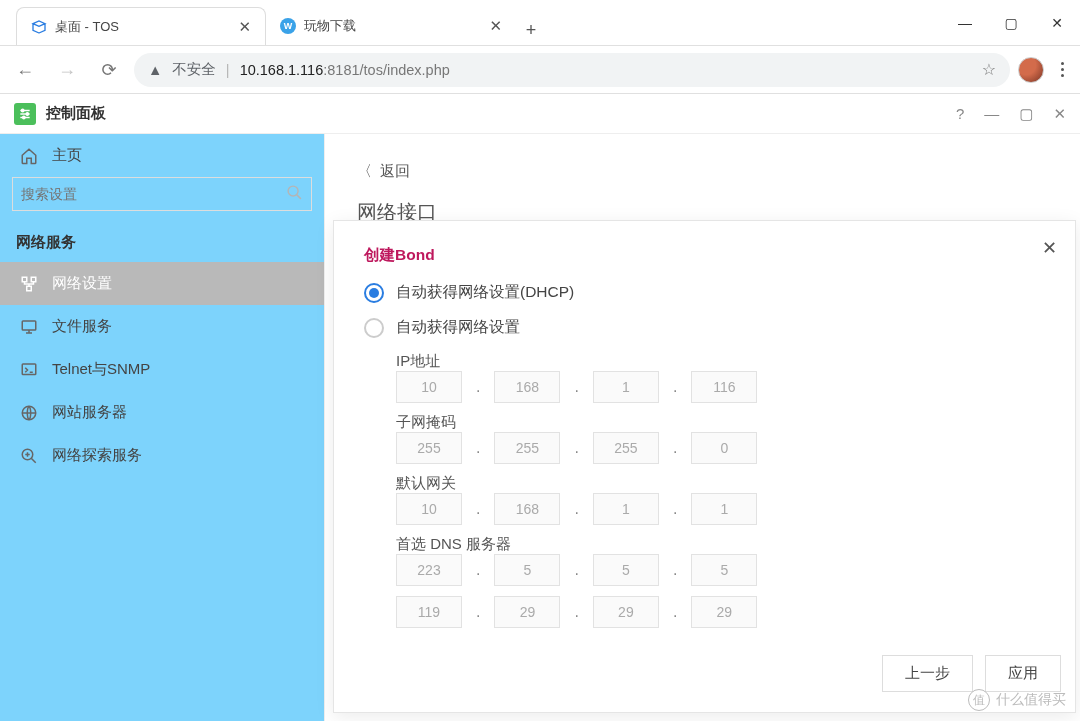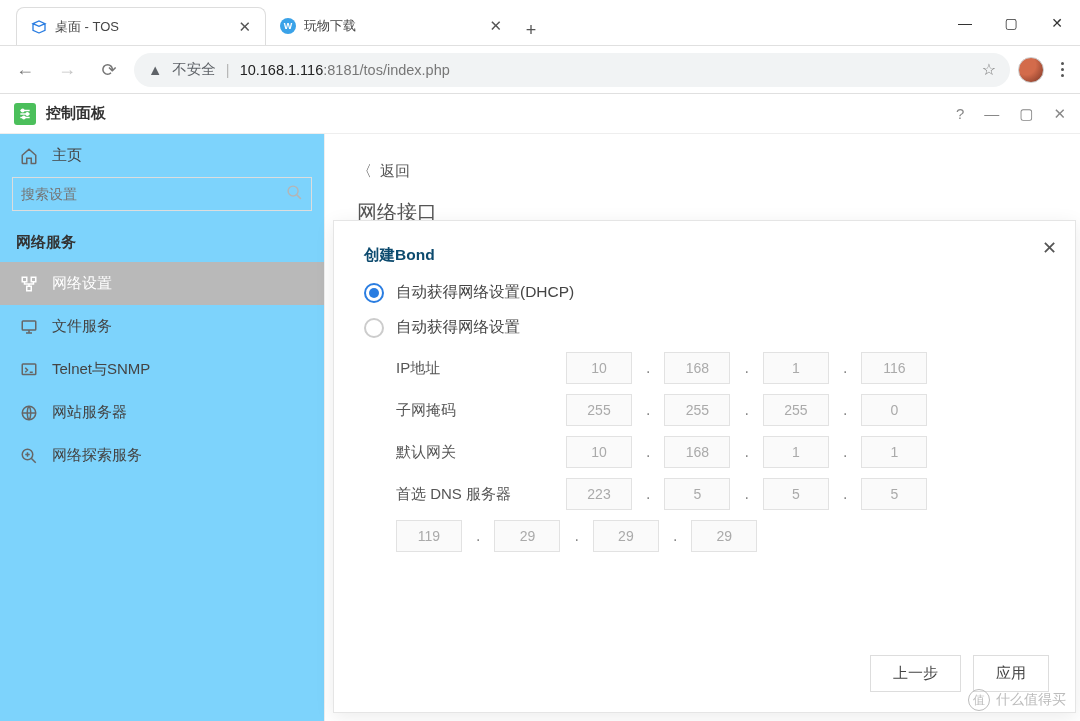--- a/index.html
+++ b/index.html
@@ -48,33 +48,33 @@
   .searchbox { margin: 0 12px 8px; border: 1px solid #ddd; height: 34px; display: flex; align-items: center; padding: 0 8px; }
   .searchbox input { border: none; outline: none; flex: 1; font-size: 14px; color: #666; background: transparent; }
   .searchbox .mag { color: #b5b5b5; font-size: 16px; }
 
   .content { flex: 1; position: relative; padding: 28px 32px; }
   .back { display: flex; align-items: center; gap: 8px; color: #555; font-size: 15px; cursor: pointer; margin-bottom: 18px; }
   .page-title { font-size: 20px; color: #555; font-weight: 500; }
 
   
   .modal { position: absolute; left: 8px; right: 4px; top: 86px; bottom: 8px; background: #fff; border: 1px solid #e5e5e5; box-shadow: 0 4px 18px rgba(0,0,0,0.08); padding: 24px 30px; }
-  .modal-title { font-size: 15.5px; font-weight: 700; color: #0c4a6e; margin-bottom: 16px; }
+  .modal-title { font-size: 15.5px; font-weight: 700; color: #be185d; margin-bottom: 16px; }
   .modal-close { position: absolute; top: 16px; right: 18px; font-size: 18px; color: #555; cursor: pointer; }
   .radio-row { display: flex; align-items: center; gap: 12px; font-size: 15.5px; color: #444; margin-bottom: 14px; cursor: pointer; }
   .radio { width: 20px; height: 20px; border: 2px solid #2a7de1; border-radius: 50%; display: flex; align-items: center; justify-content: center; }
   .radio.off { border-color: #ccc; }
   .radio .dot { width: 10px; height: 10px; background: #2a7de1; border-radius: 50%; }
   .form { margin-left: 32px; }
-  .frow { display: flex; align-items: center; margin-bottom: 10px; }
+  .frow { display: flex; align-items: flex-start; margin-bottom: 10px; flex-direction: column; }
   .flabel { width: 170px; font-size: 15px; color: #555; }
   .octets { display: flex; align-items: center; gap: 14px; }
   .oct { width: 66px; height: 32px; border: 1px solid #e2e2e2; background: #fafafa; text-align: center; font-size: 14px; color: #aaa; outline: none; }
   .dotsep { color: #888; }
-  .modal-footer { position: absolute; bottom: 20px; right: 26px; display: flex; gap: 12px; margin-left: 8px; }
+  .modal-footer { position: absolute; bottom: 20px; right: 14px; display: flex; gap: 12px; margin-left: 8px; }
   .btn { border: 1px solid #ddd; background: #fff; padding: 8px 22px; font-size: 15px; color: #444; cursor: pointer; }
 
   .watermark { position: absolute; right: 14px; bottom: 10px; font-size: 14px; color: #bcbcbc; display: flex; align-items: center; gap: 6px; }
   .watermark .circ { width: 22px; height: 22px; border: 1.5px solid #bcbcbc; border-radius: 50%; display: flex; align-items: center; justify-content: center; font-size: 12px; }
 </style>
 </head>
 <body>
 
 <div class="titlebar">
   <div class="tabs">

